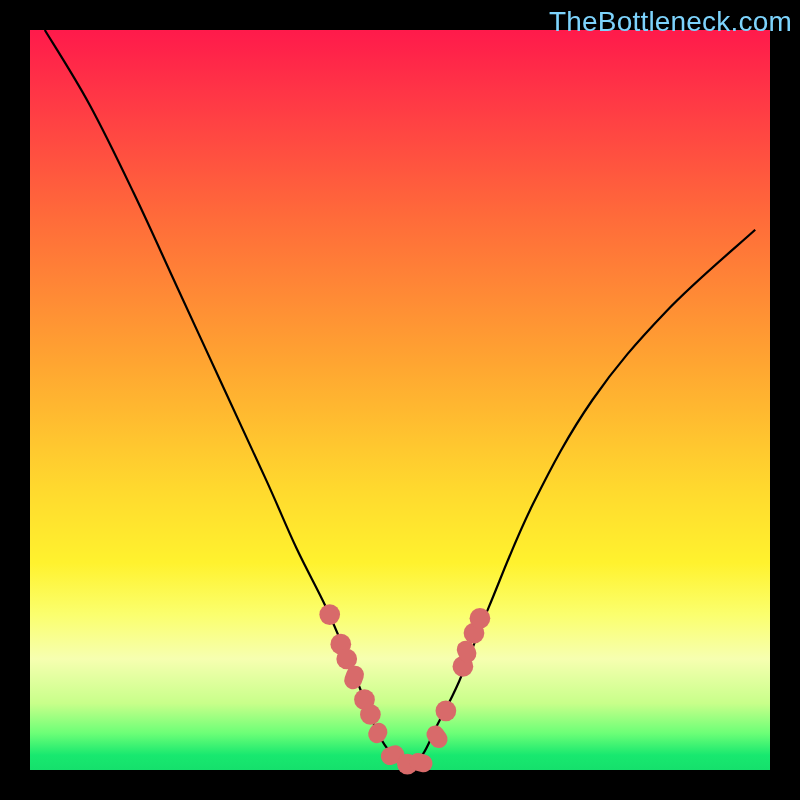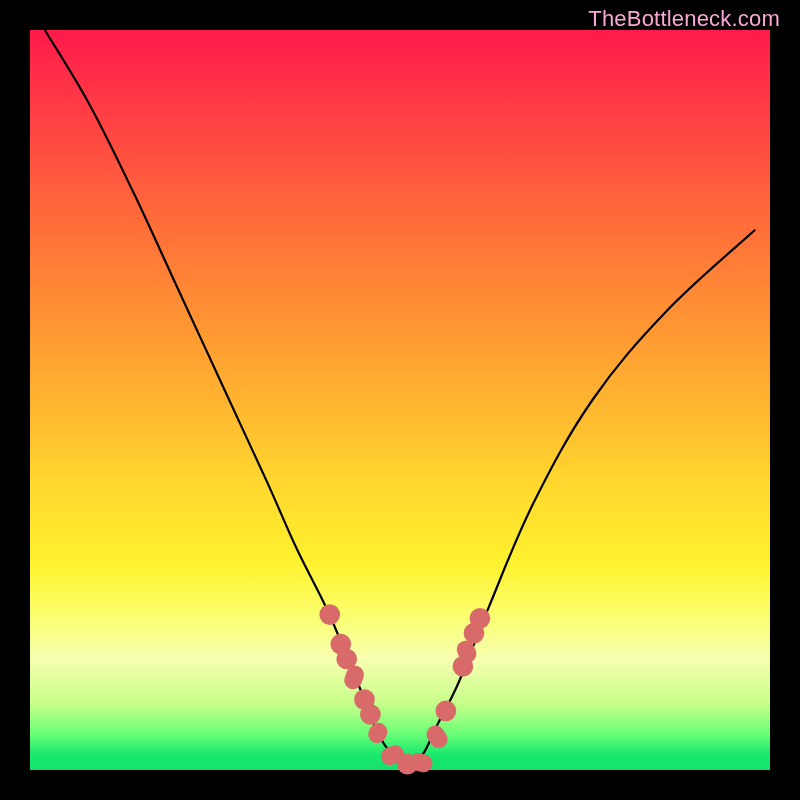--- a/index.html
+++ b/index.html
@@ -38,23 +38,23 @@
       #f6ffb0 85%,
       #c8ff8a 91%,
       #6dff77 95%,
       #18e86f 98%,
       #15e06c 100%
     );
   }
   .watermark {
     position: absolute;
     top: 6px;
-    right: 20px;
-    color: #f9a8d4;
-    font-size: 22px;
+    right: 8px;
+    color: #7dd3fc;
+    font-size: 28px;
     letter-spacing: 0.2px;
     user-select: none;
   }
   svg.curve {
     position: absolute;
     left: 0;
     top: 0;
     width: 740px;
     height: 740px;
     overflow: visible;

